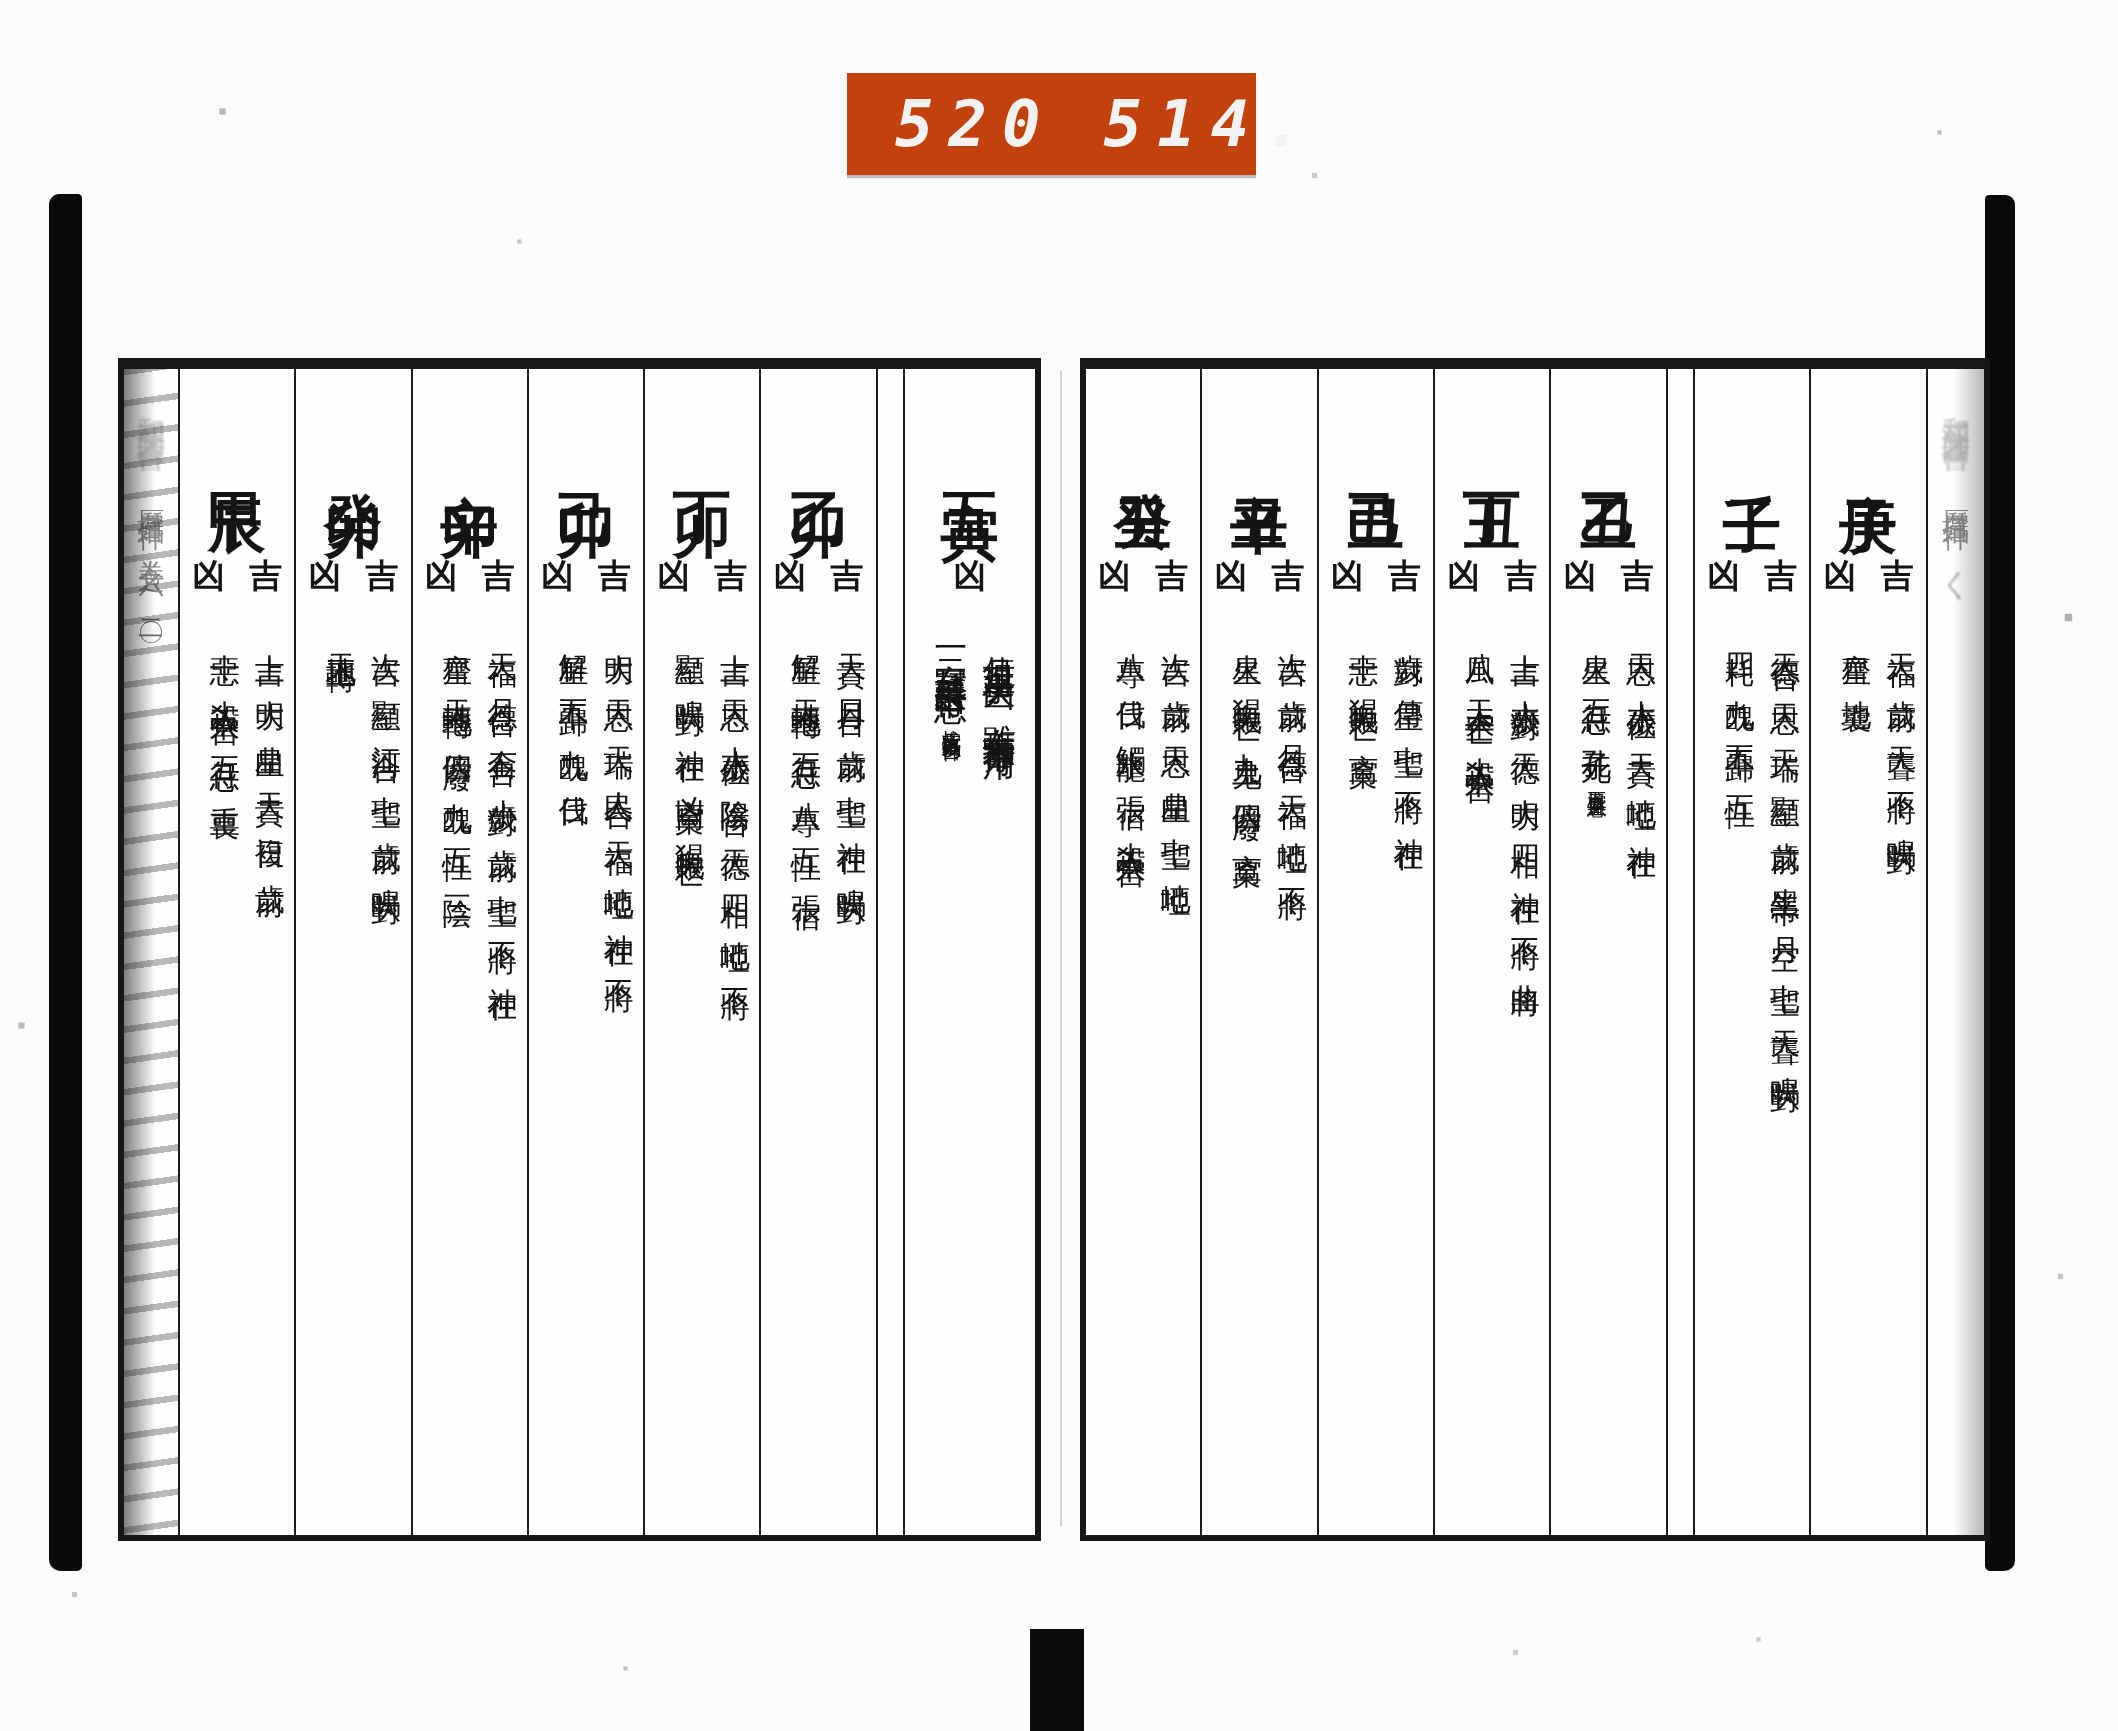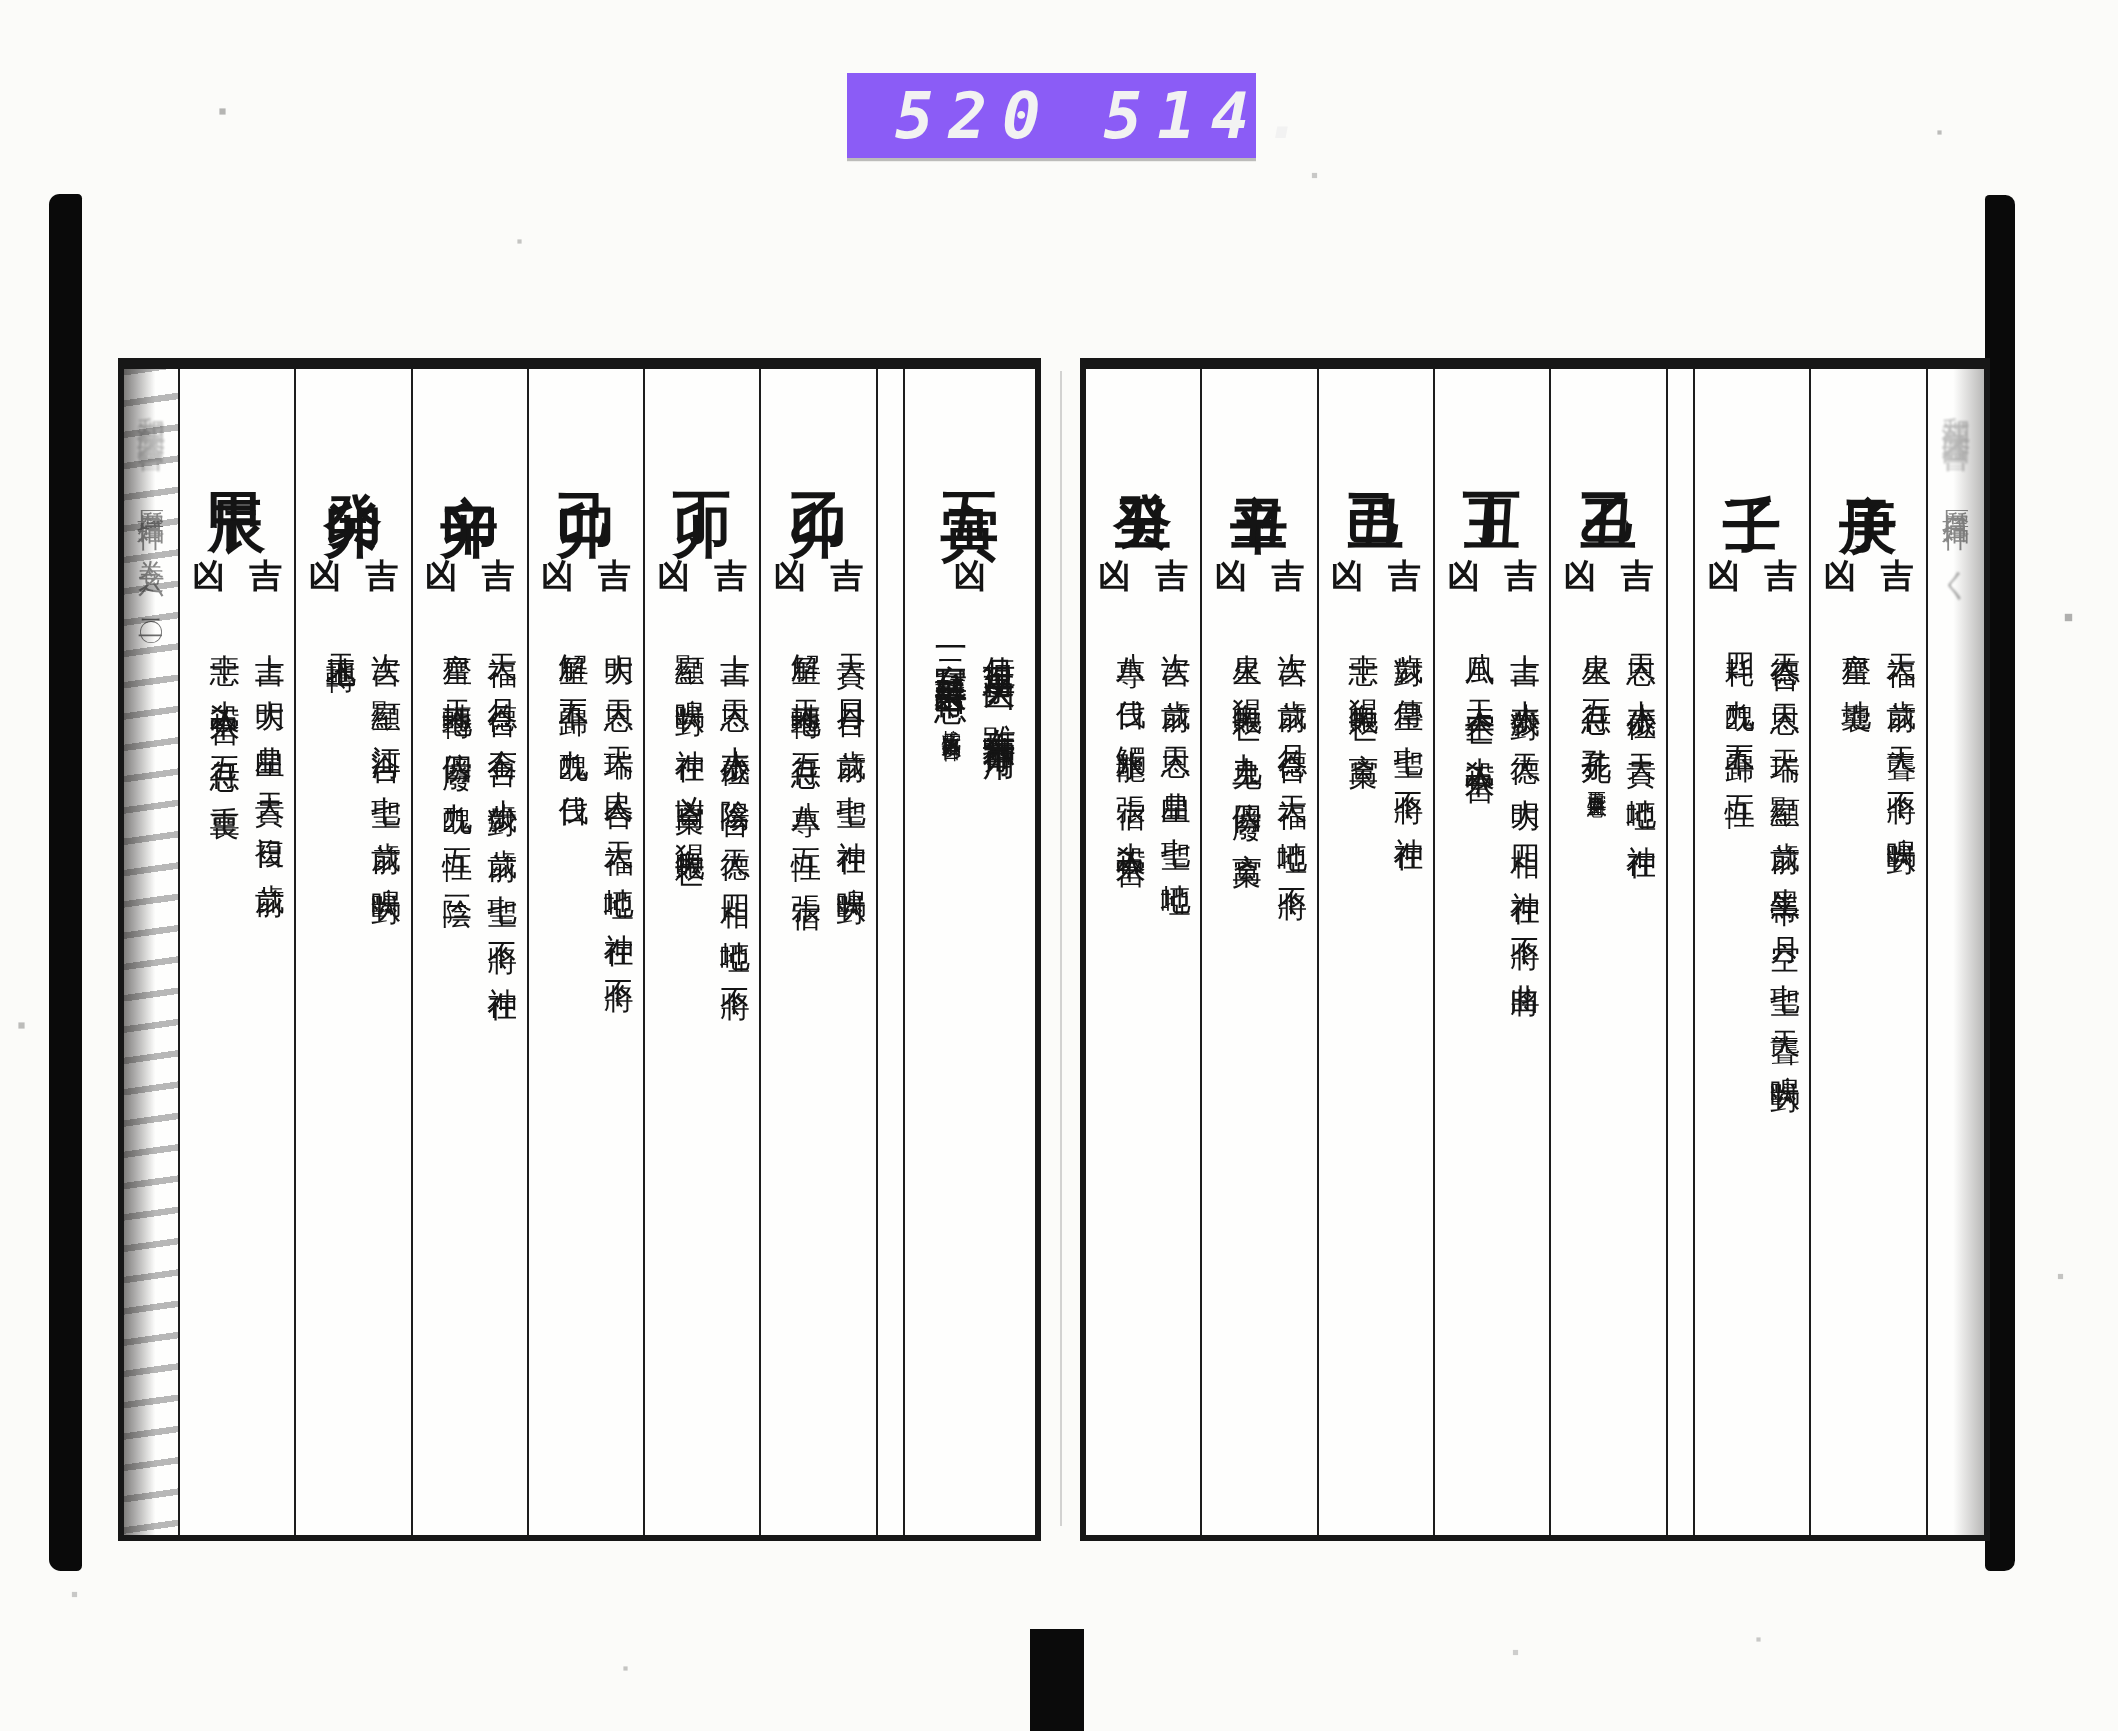--- a/index.html
+++ b/index.html
@@ -5,22 +5,22 @@
 <style>
   html,body{margin:0;padding:0;}
   body{
     width:2119px;height:1731px;position:relative;overflow:hidden;
     background:#fbfbf9;
     font-family:"DejaVu Serif", serif;
     color:#141414;
   }
   
   .frame-label{
-    position:absolute;left:847px;top:73px;width:409px;height:85px;
-    background:#8b5cf6;display:flex;align-items:center;
+    position:absolute;left:847px;top:73px;width:409px;height:102px;
+    background:#c2410c;display:flex;align-items:center;
     box-shadow:0 3.2px 0 rgba(0,0,0,.25);
   }
   .frame-label span{
     font-family:"DejaVu Sans Mono", monospace;
     font-style:italic;font-weight:bold;
     font-size:64px;color:#f2f2f2;letter-spacing:15px;white-space:nowrap;margin-left:48px;
   }
   .counter-left{margin-left:37px;}
   .counter-right{margin-left:95px;}
   

